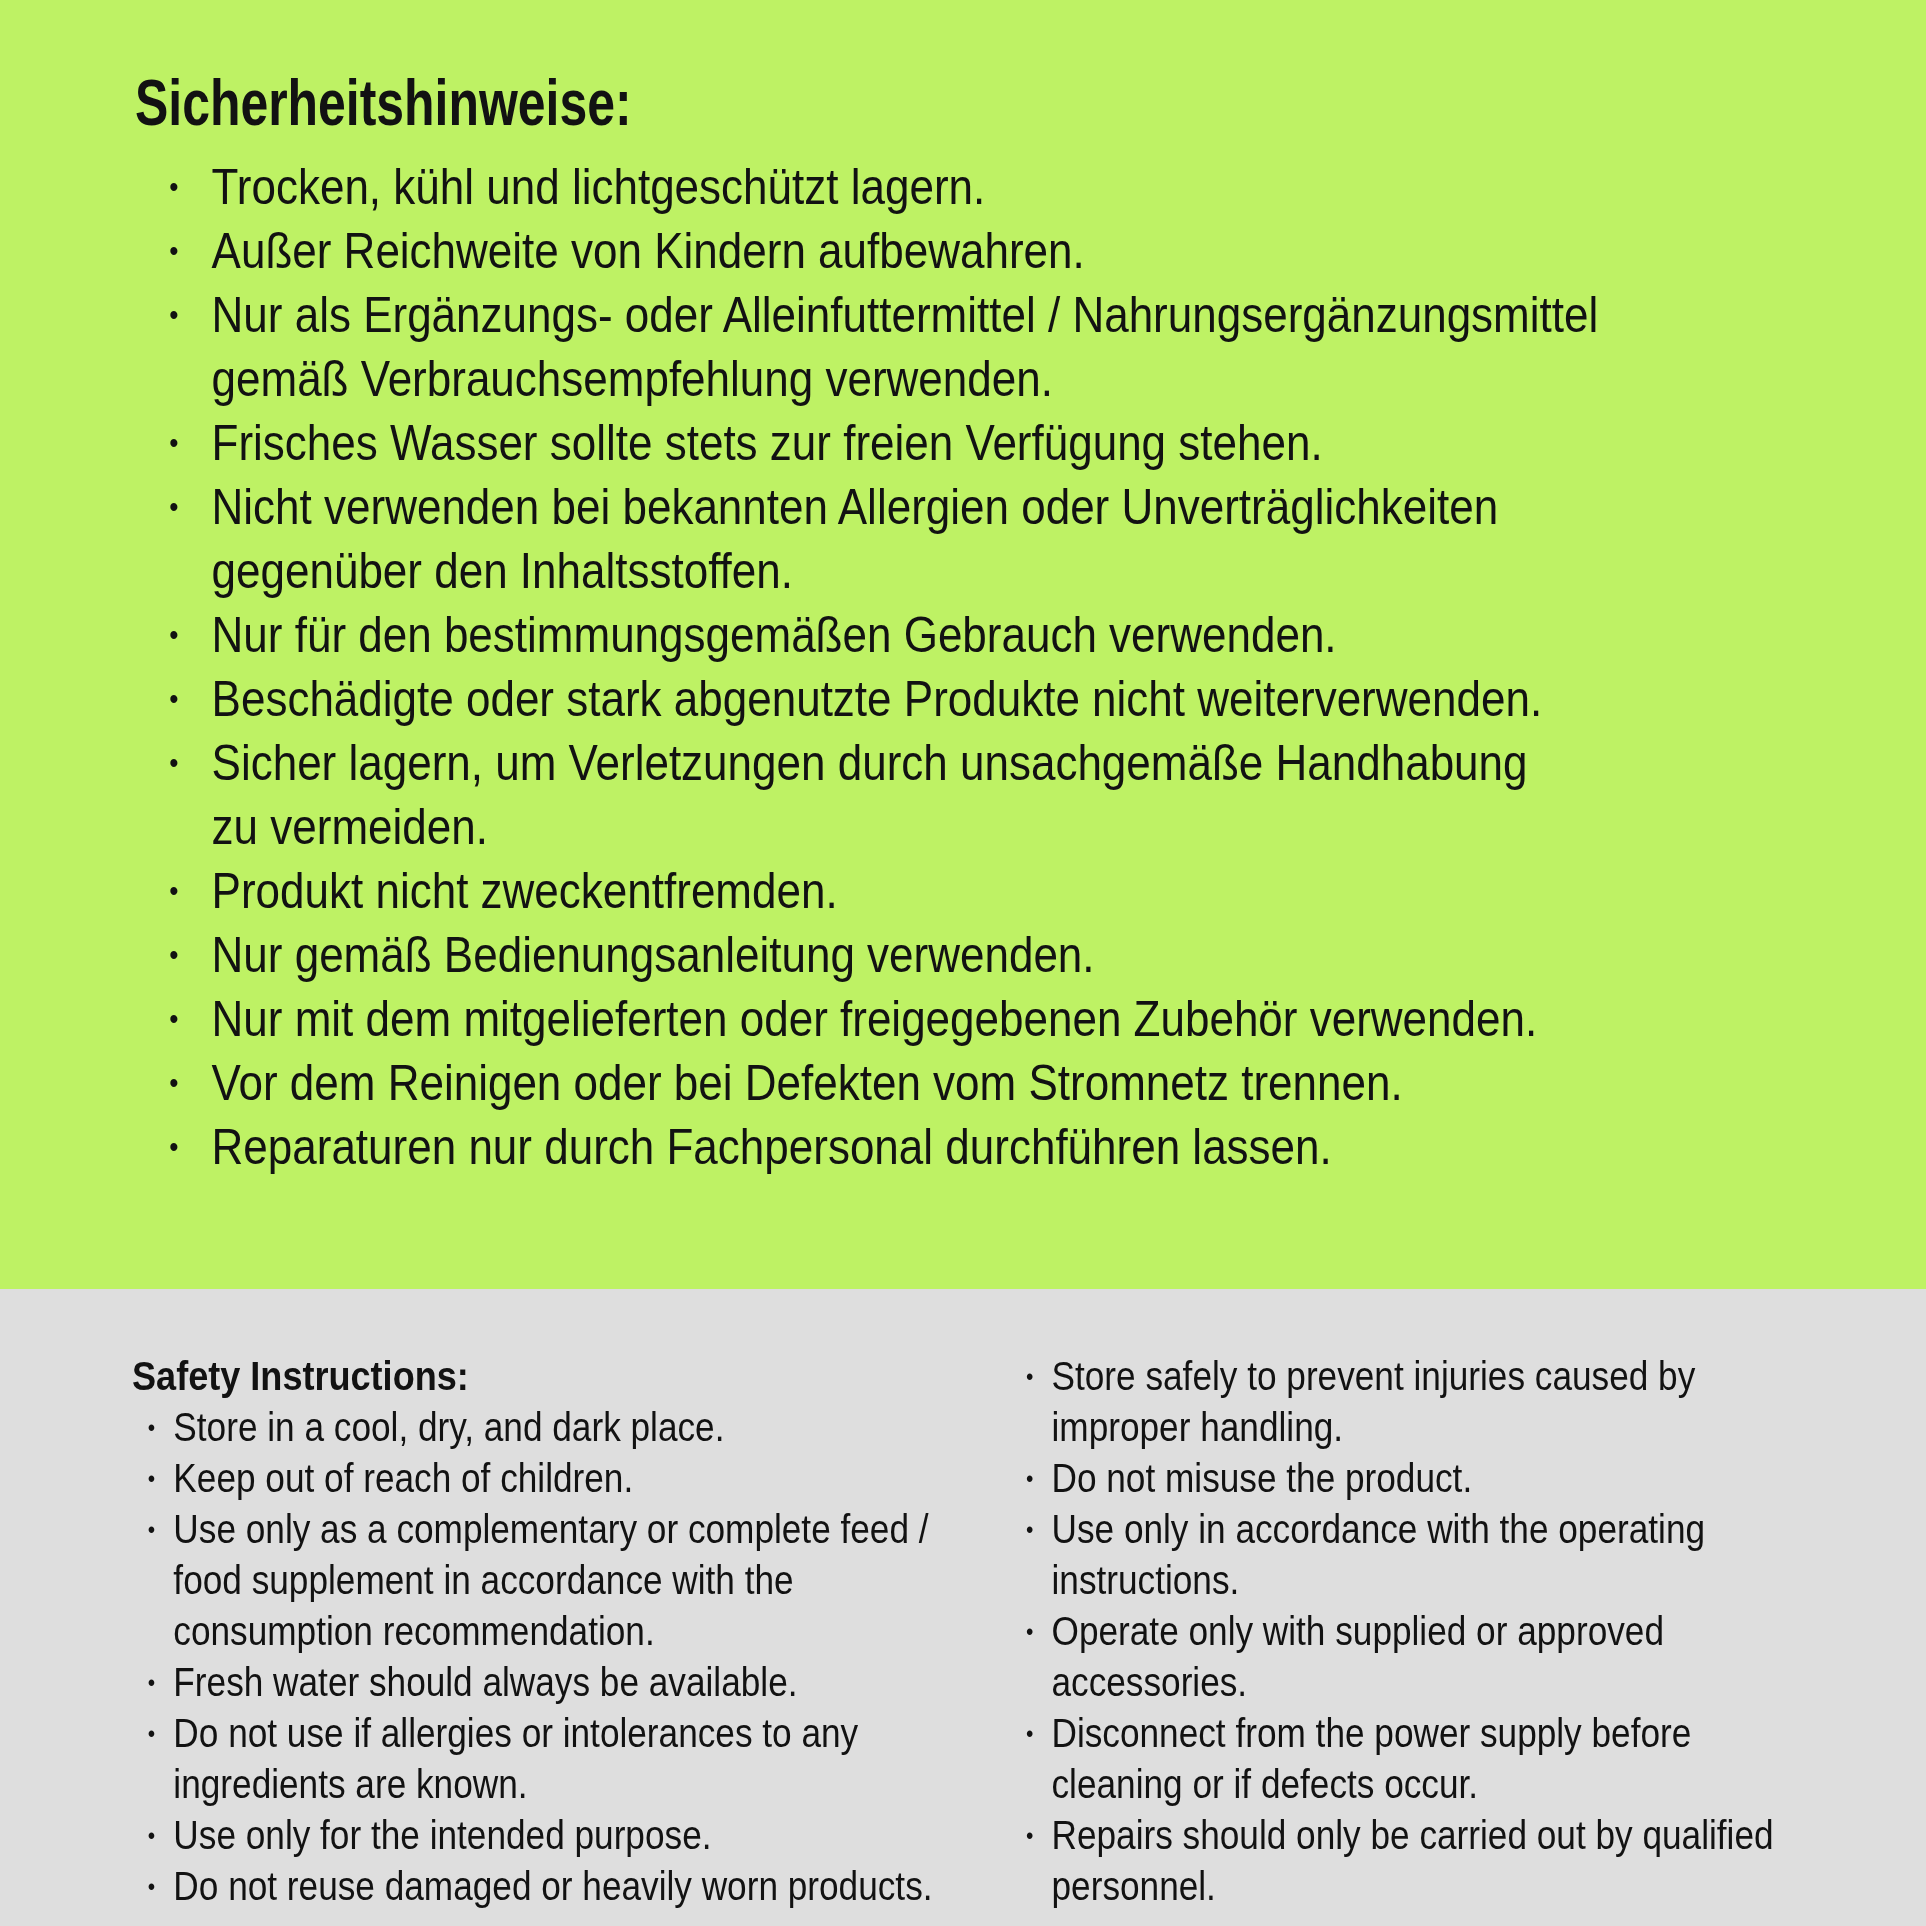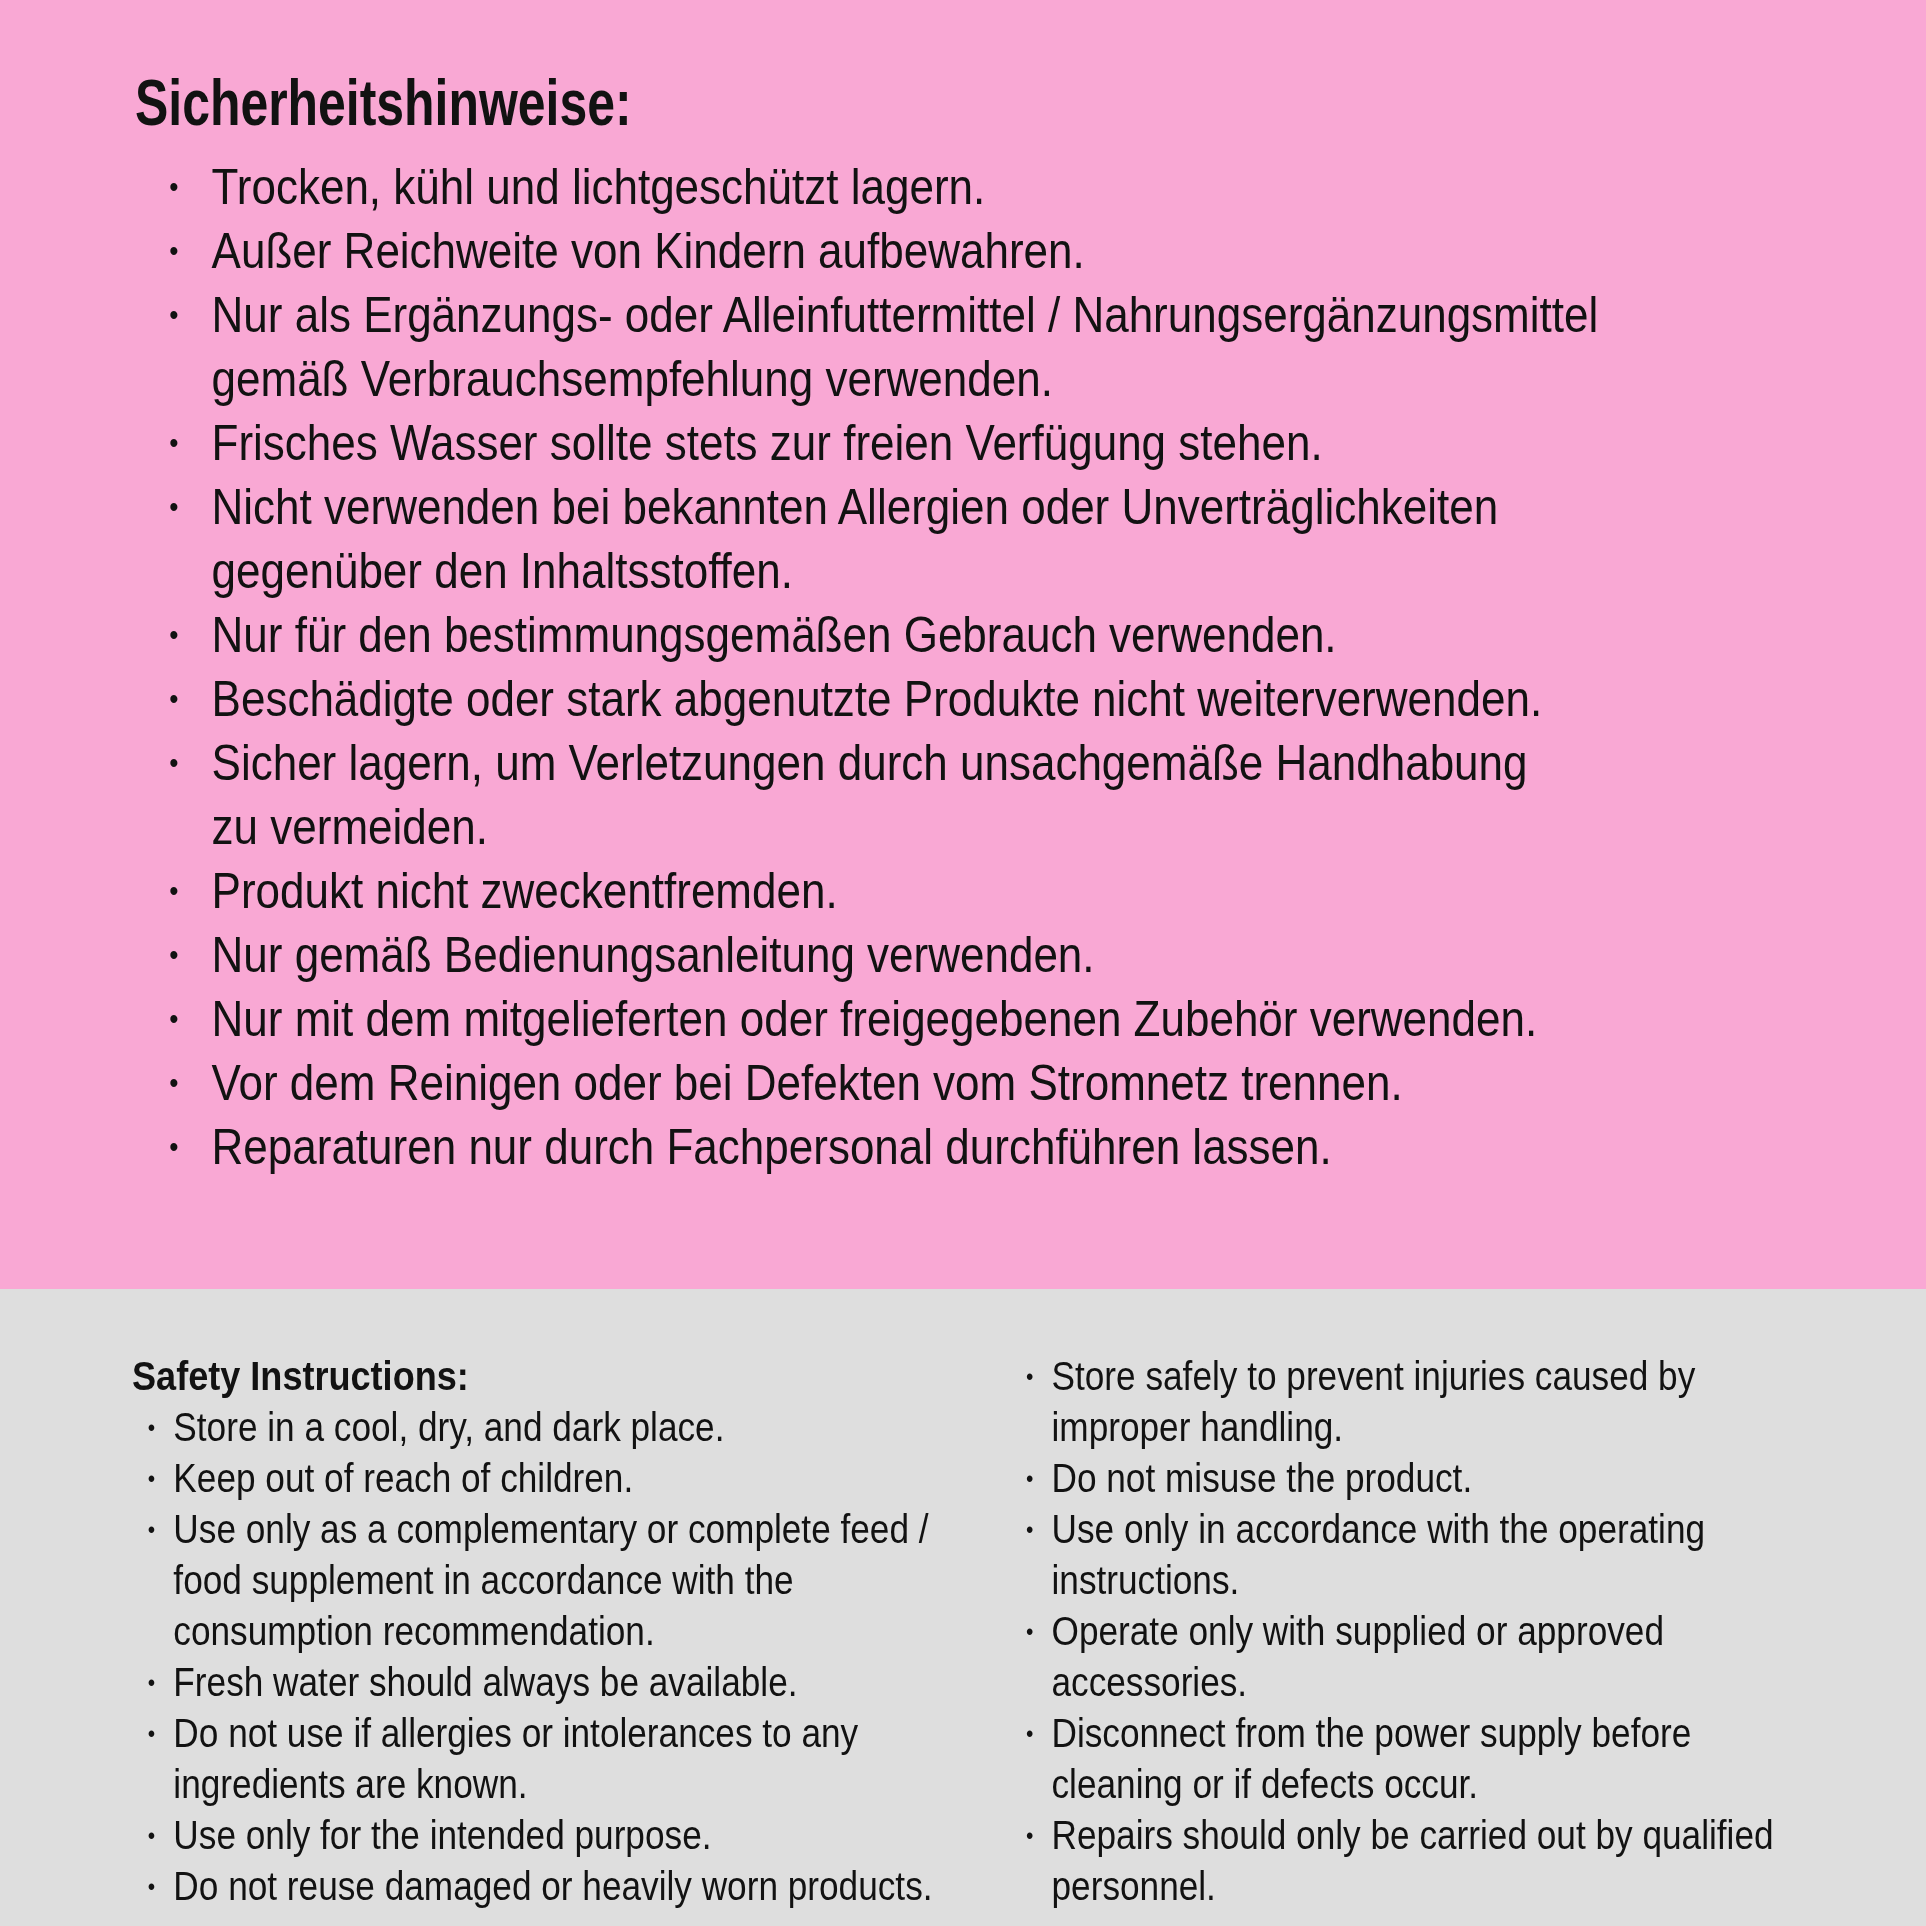--- a/index.html
+++ b/index.html
@@ -94,21 +94,21 @@
   .en-right .en-list {
     padding-left: 0;
   }
   .en-list .bullet {
     flex: 0 0 29px;
   }
 </style>
 </head>
 <body>
 
-<div class="canvas" style="background: #f9a8d4; color: rgb(18, 18, 18);">
+<div class="canvas" style="background: #bef264; color: rgb(18, 18, 18);">
 
   <div class="gray-panel" style="background: rgb(222, 222, 222);"></div>
 
   <div class="de-section">
     <div class="de-heading">Sicherheitshinweise:</div>
     <ul class="de-list">
 
         <li class="item">
           <span class="bullet">•</span>
           <span class="item-text">Trocken, kühl und lichtgeschützt lagern.</span>

